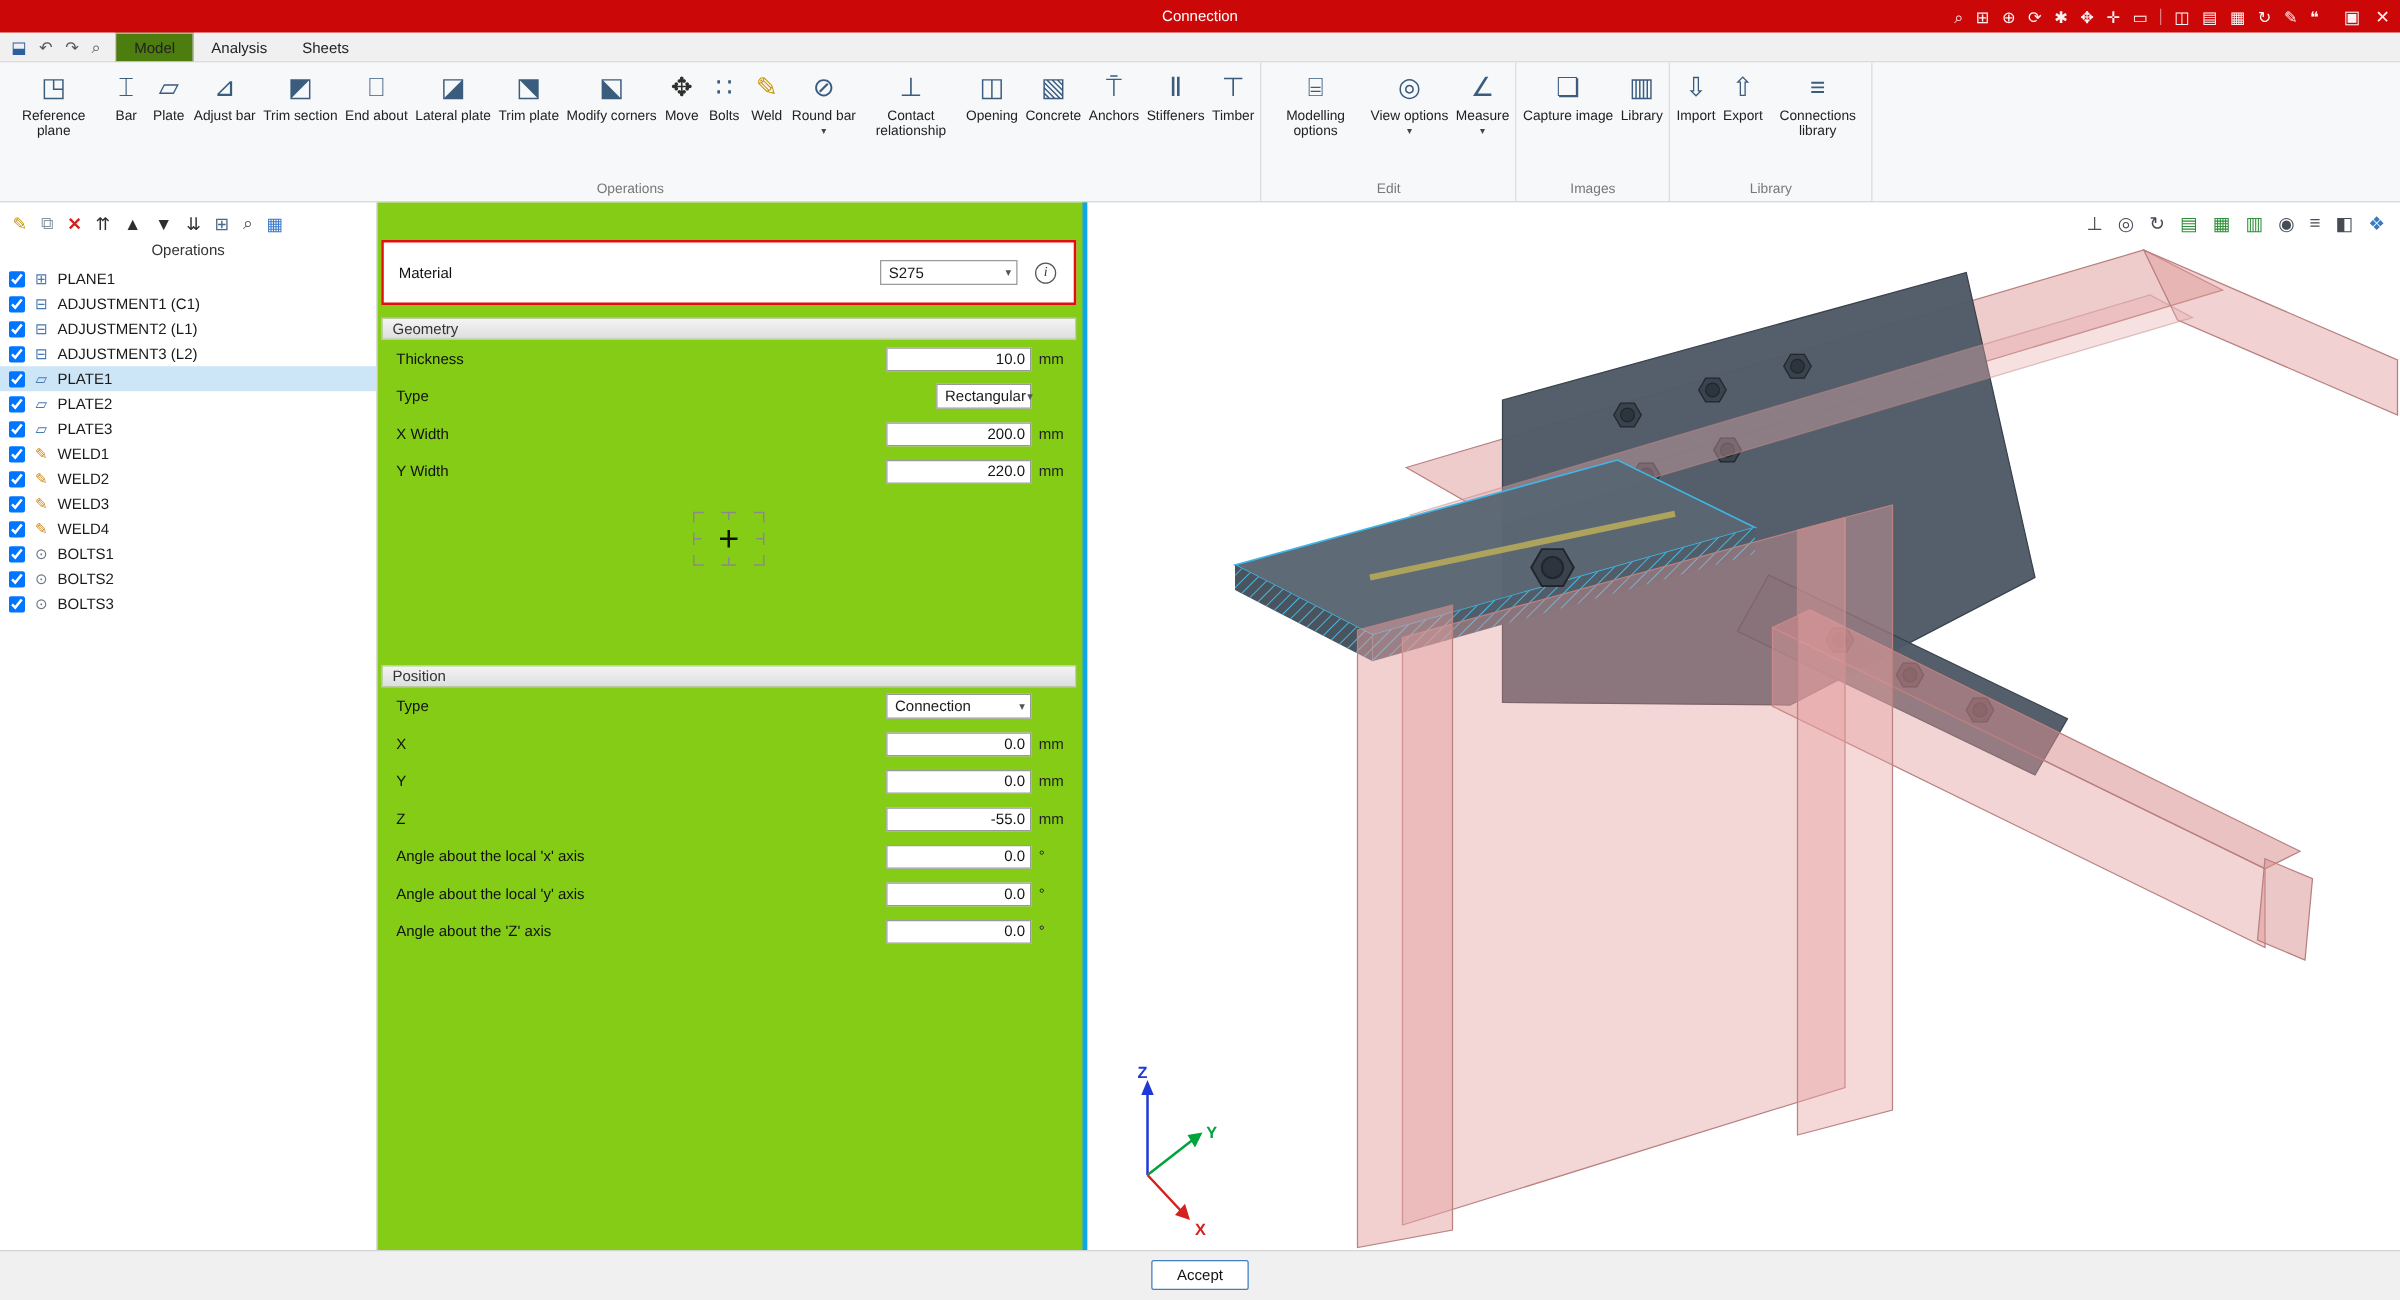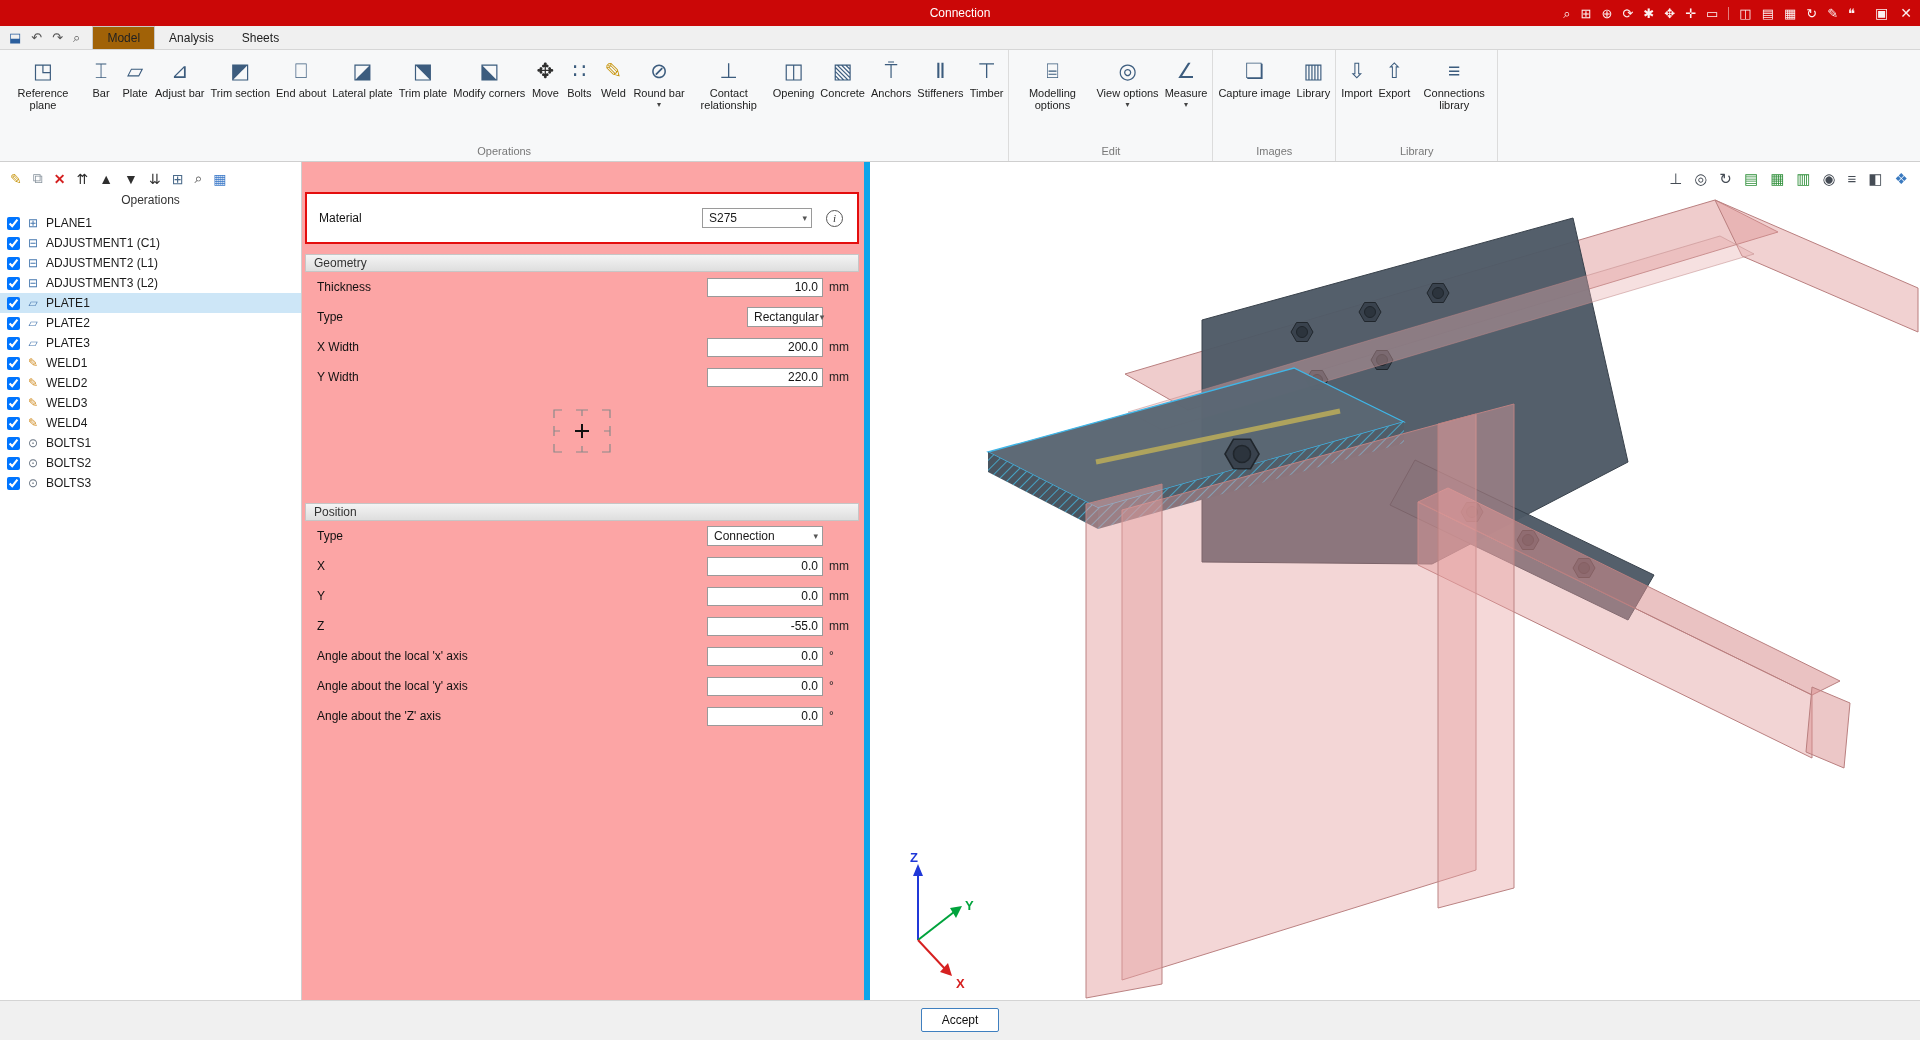--- a/index.html
+++ b/index.html
@@ -17,21 +17,21 @@
   .tb-right .gi-separator { width:1px; height:13px; background:rgba(255,255,255,.5); }
   .tb-win { display:flex; align-items:center; gap:12px; margin-left:10px; }
   .tb-win .tb-ic { font-size:14px; }
   
   .tabrow { height:24px; background:#f0f0f0; display:flex; align-items:stretch; border-bottom:1px solid #d6d6d6; }
   .quick { display:flex; align-items:center; gap:10px; padding:0 12px 0 9px; }
   .quick .q-ic { font-size:13px; color:#555; }
   .quick .gi-save-icon { color:#2b5f9e; }
   .tabs { display:flex; align-items:stretch; }
   .tab { padding:0 14px; display:flex; align-items:center; color:#222; cursor:default; }
-  .tab.active { background:#a16207; border:1px solid #c8c8c8; border-bottom:none; }
+  .tab.active { background:#4d7c0f; border:1px solid #c8c8c8; border-bottom:none; }
   
   .ribbon { height:112px; background:#f7f8f9; display:flex; border-bottom:1px solid #cfcfcf; }
   .rgroup { display:flex; flex-direction:column; border-right:1px solid #dcdcdc; padding:2px 2px 0 2px; }
   .ritems { display:flex; flex:1; align-items:flex-start; }
   .ritem { display:flex; flex-direction:column; align-items:center; padding:3px 3px 0 3px; min-width:34px; max-width:82px; text-align:center; cursor:default; }
   .ricon { font-size:21px; height:32px; line-height:31px; color:#3c5c7e; }
   .gi-weld-icon, .gi-edit-icon { color:#c8960f; }
   .gi-move-icon { color:#2f2f2f; }
   .rlabel { font-size:11px; line-height:12px; color:#222; }
   .rdd { display:none; font-size:8px; color:#444; margin-top:1px; }
@@ -52,26 +52,26 @@
   .tree-title { text-align:center; color:#333; padding:3px 0 6px 0; }
   .tree-list { flex:1; overflow:hidden; }
   .tree-row { display:flex; align-items:center; height:20px; padding:0 4px 0 7px; gap:5px; }
   .tree-row.selected { background:#cde6f7; }
   .tree-cb { width:13px; height:13px; margin:0; }
   .tree-ico { font-size:12px; color:#4a7ab0; width:16px; text-align:center; }
   .gi-weld-tree-icon { color:#cf8a1e; }
   .gi-bolts-tree-icon { color:#6a7684; }
   .tree-label { font-size:12px; }
   
-  .prop-panel { width:568px; background:#fca5a5; border-right:6px solid #0ea5e9; position:relative; }
+  .prop-panel { width:568px; background:#84cc16; border-right:4px solid #0ea5e9; position:relative; }
   .material-box { margin:30px 5px 0 3px; border:2px solid #e40d0d; height:52px; display:flex; align-items:center; gap:14px; padding:0 14px 0 12px; background:#fff; }
   .material-box .plabel { flex:1; }
   .info-ic { width:17px; height:17px; border:1px solid #555; border-radius:50%; display:flex; align-items:center; justify-content:center; font-size:11px; font-style:italic; font-family:"Liberation Serif", serif; color:#333; }
   .psection { margin:10px 5px 0 3px; }
-  .psection.pos { margin-top:45px; }
+  .psection.pos { margin-top:74px; }
   .phead { height:18px; background:linear-gradient(#f4f4f4,#dedede); border:1px solid #c6c6c6; display:flex; align-items:center; padding:0 8px; color:#333; }
   .prow { display:flex; align-items:center; height:30px; padding:0 6px 0 12px; }
   .plabel { flex:1; color:#111; }
   .pinput { width:116px; height:19px; border:1px solid #9a9a9a; text-align:right; padding:0 4px; font:12px "Liberation Sans", sans-serif; background:#fff; color:#111; }
   .punit { width:30px; padding-left:6px; color:#222; }
   .pselect { width:116px; height:20px; border:1px solid #9a9a9a; background:#fff; display:flex; align-items:center; padding:0 3px 0 6px; cursor:default; }
   .pselect.w96 { width:76px; }
   .psel-val { flex:1; font-size:12px; }
   .chev { font-size:9px; color:#555; padding:0 1px; }
   .alignwrap { display:flex; justify-content:center; padding-top:14px; height:66px; }

